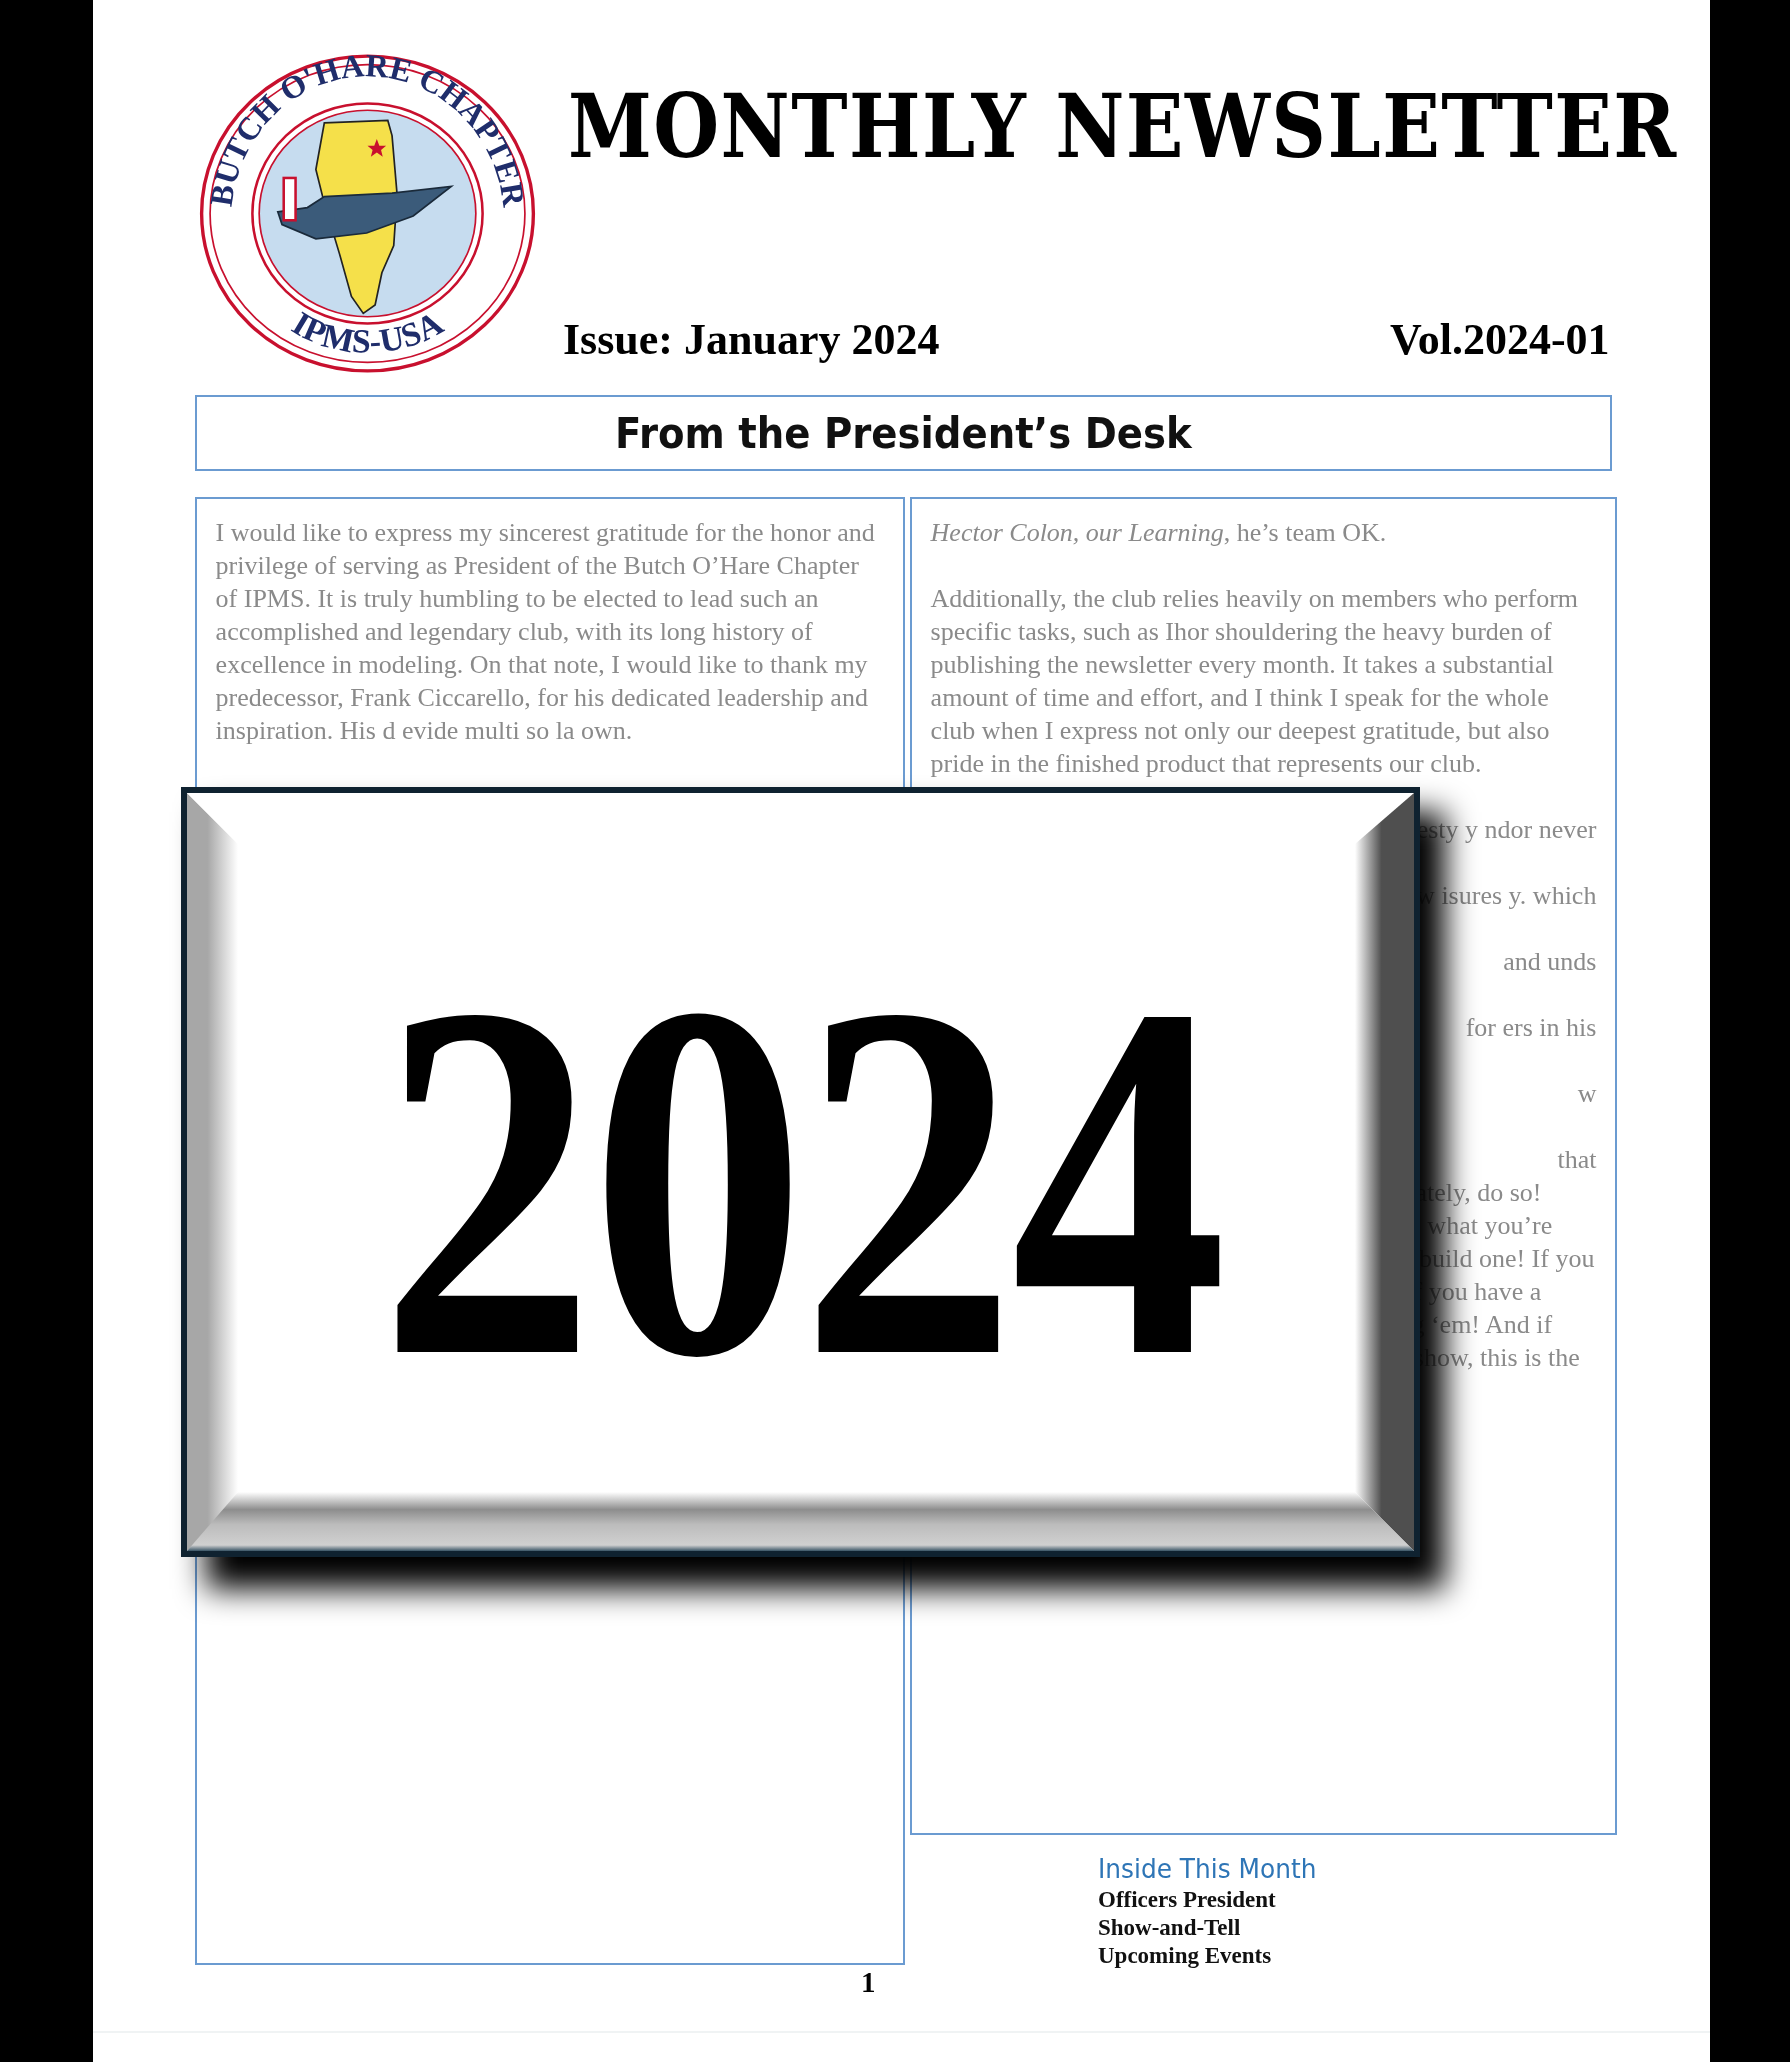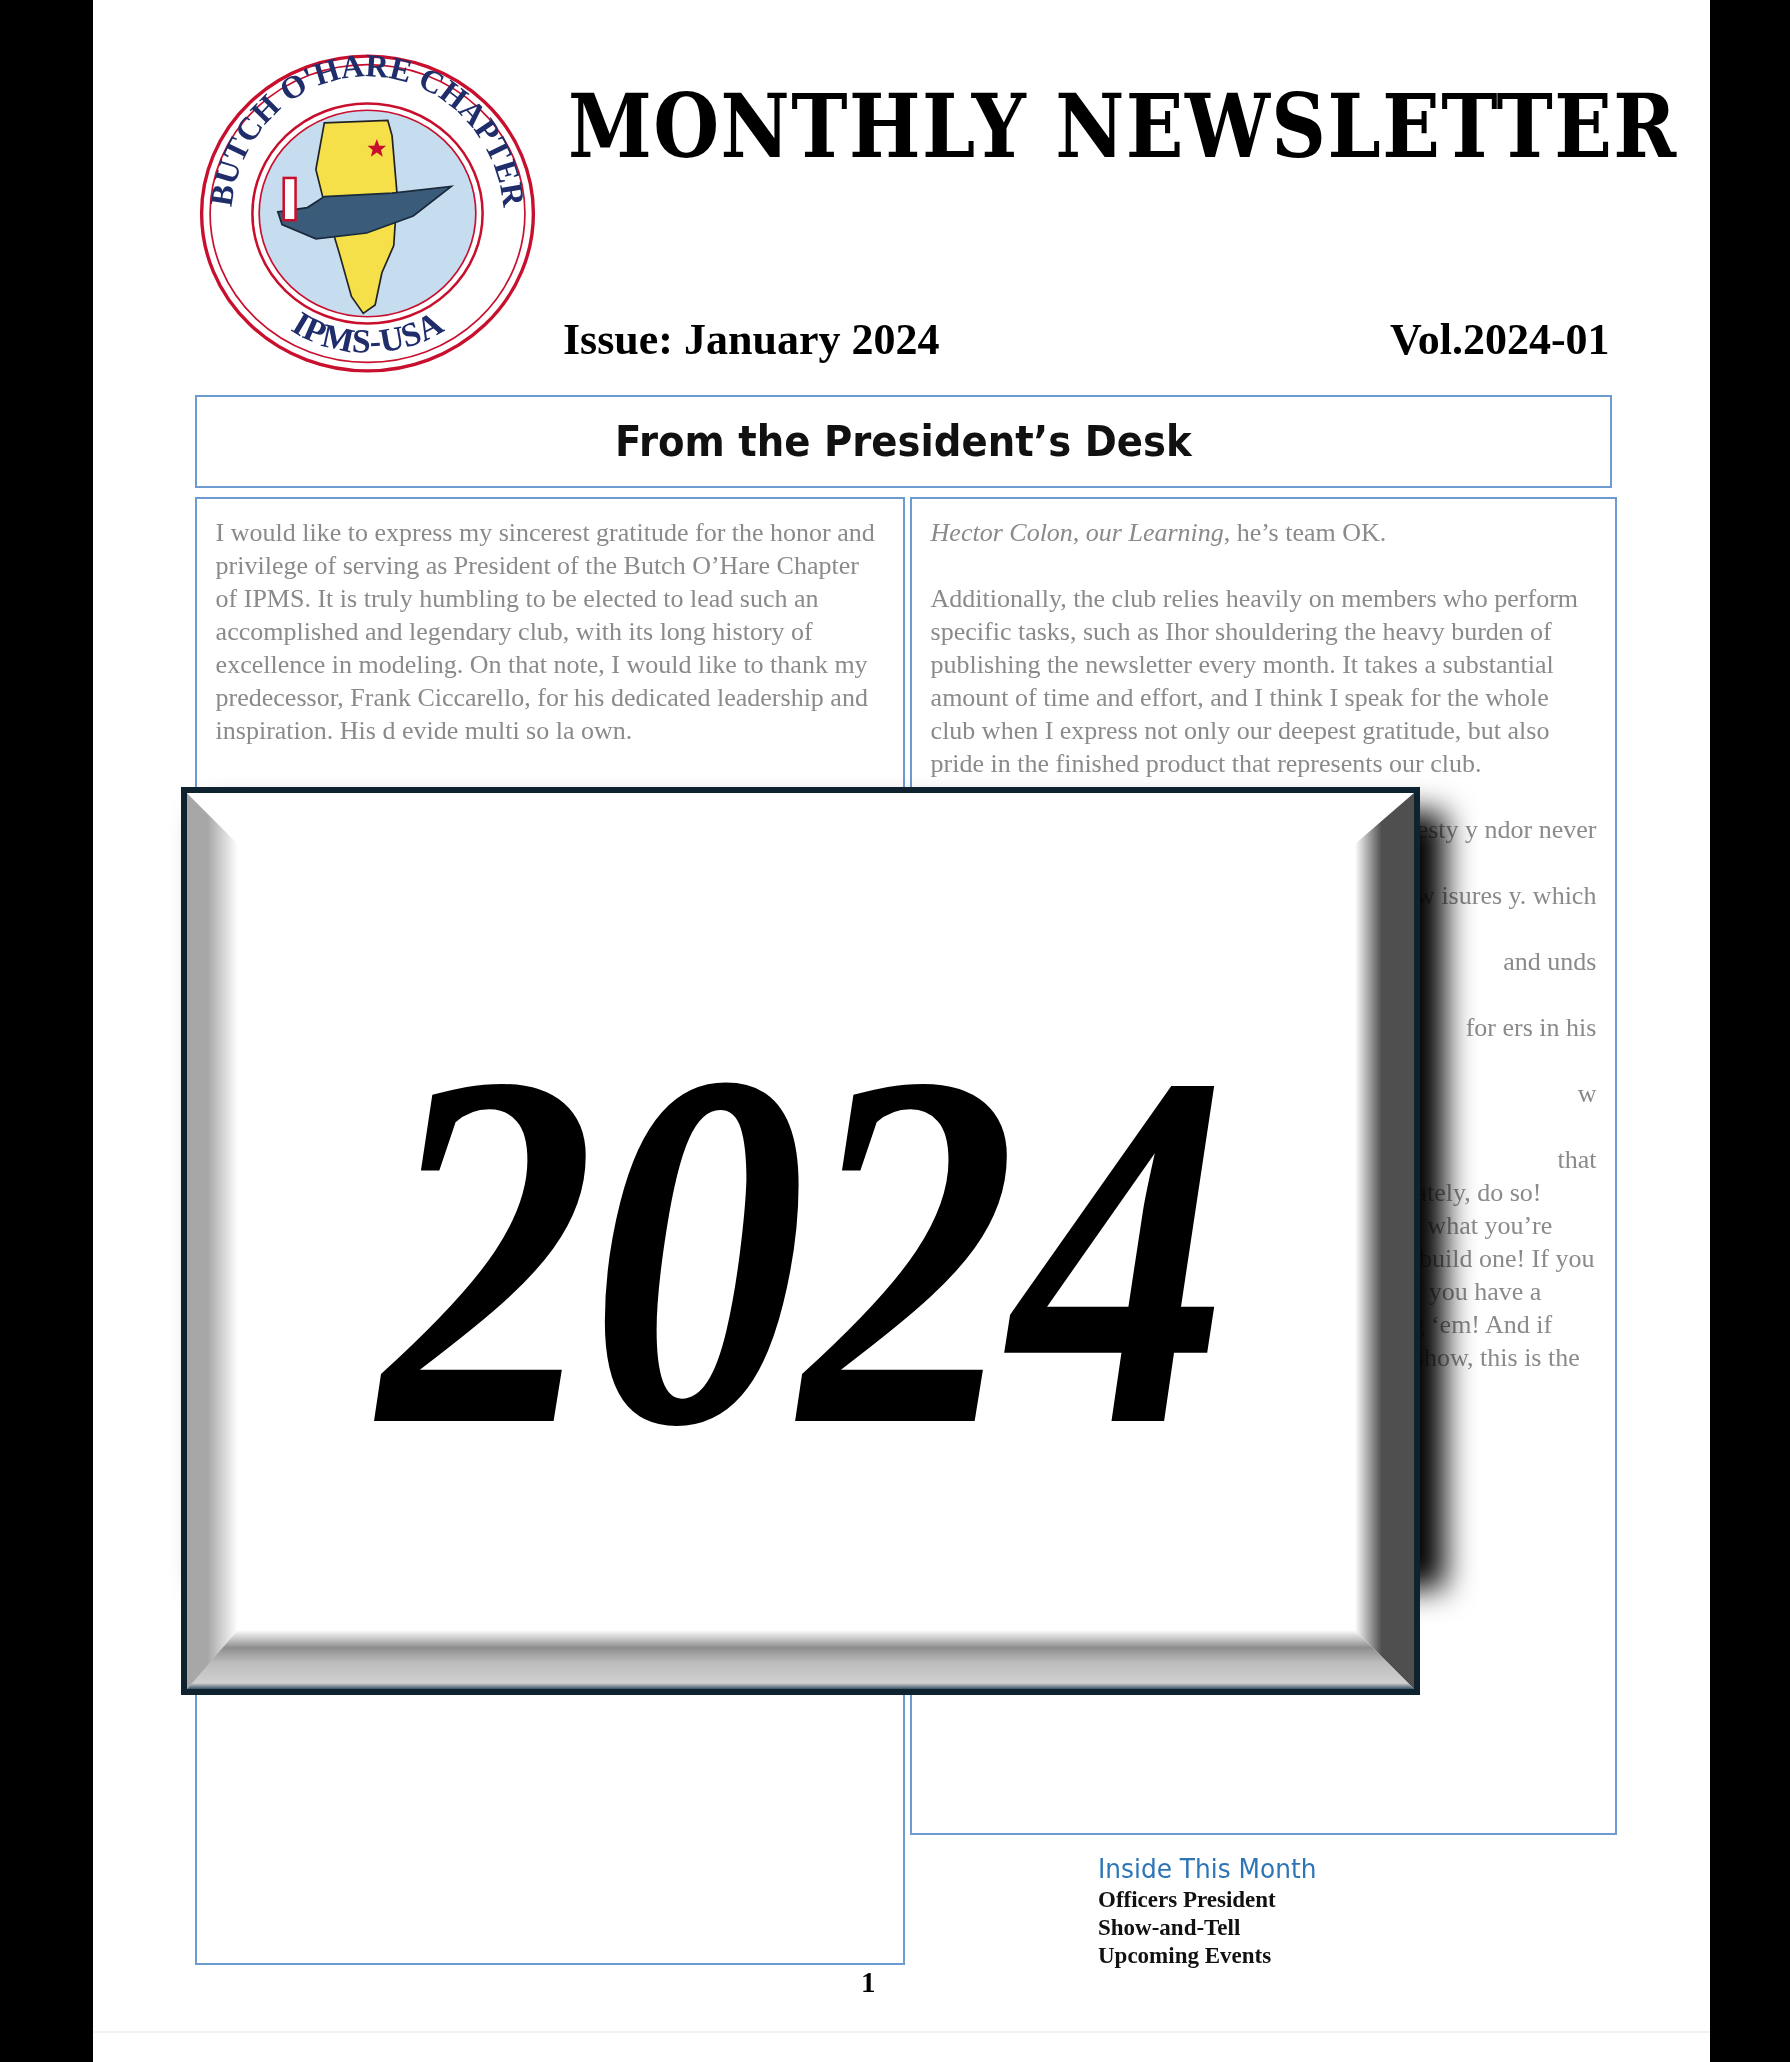--- a/index.html
+++ b/index.html
@@ -25,21 +25,21 @@
     transform: scaleX(0.86); transform-origin: left center; white-space: nowrap;
   }
   .issue-line {
     position: absolute; top: 314px; font-weight: bold; font-size: 44px; color: #000;
     line-height: 51px; white-space: nowrap;
   }
   .issue-date { left: 470px; }
   .issue-vol { left: 1261px; margin-left: 36px; }
   
   .section-header {
-    position: absolute; left: 102px; top: 395px; width: 1417px; height: 93px;
+    position: absolute; left: 102px; top: 395px; width: 1417px; height: 76px;
     border: 2.5px solid #6b9bd1; box-sizing: border-box;
     display: flex; align-items: center; justify-content: center;
   }
   .section-header-title {
     font-family: "DejaVu Sans", "Liberation Sans", sans-serif; font-weight: bold;
     font-size: 42px; color: #111; transform: scaleX(0.92);
   }
   
   .col {
     position: absolute; border: 2.5px solid #6b9bd1; box-sizing: border-box;
@@ -63,22 +63,22 @@
   }
   .inside-item {
     font-weight: bold; font-size: 23px; line-height: 28px; color: #111;
   }
   
   .plaque-shadow {
     position: absolute; left: 206px; top: 812px; width: 1239px; height: 777px;
     background: #000; filter: blur(15.3px);
   }
   .plaque {
-    position: absolute; left: 181px; top: 787px; width: 1239px; height: 908px;
-    background: #0f2230; box-sizing: border-box; padding: 6px; font-style: italic;
+    position: absolute; left: 181px; top: 787px; width: 1239px; height: 770px;
+    background: #0f2230; box-sizing: border-box; padding: 6px;
   }
   .plaque-inner {
     position: relative; width: 100%; height: 100%; background: #ffffff; overflow: hidden;
   }
   .bevel { position: absolute; }
   .bevel-left {
     left: 0; top: 0; width: 51px; height: 100%;
     background: linear-gradient(to right, #a7a7a7 0%, #a7a7a7 40%, #ffffff 100%);
     clip-path: polygon(0 0, 100% 51px, 100% calc(100% - 51px), 0 100%);
   }

